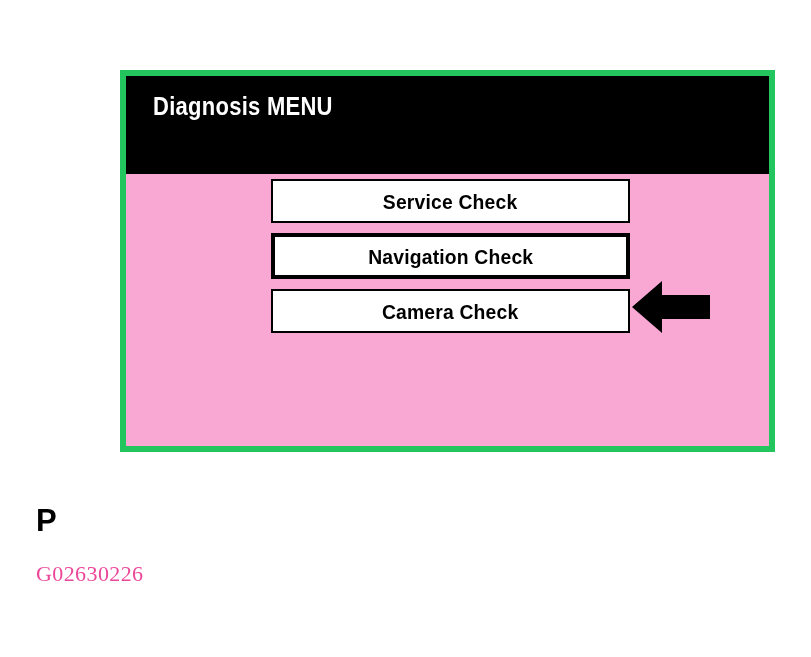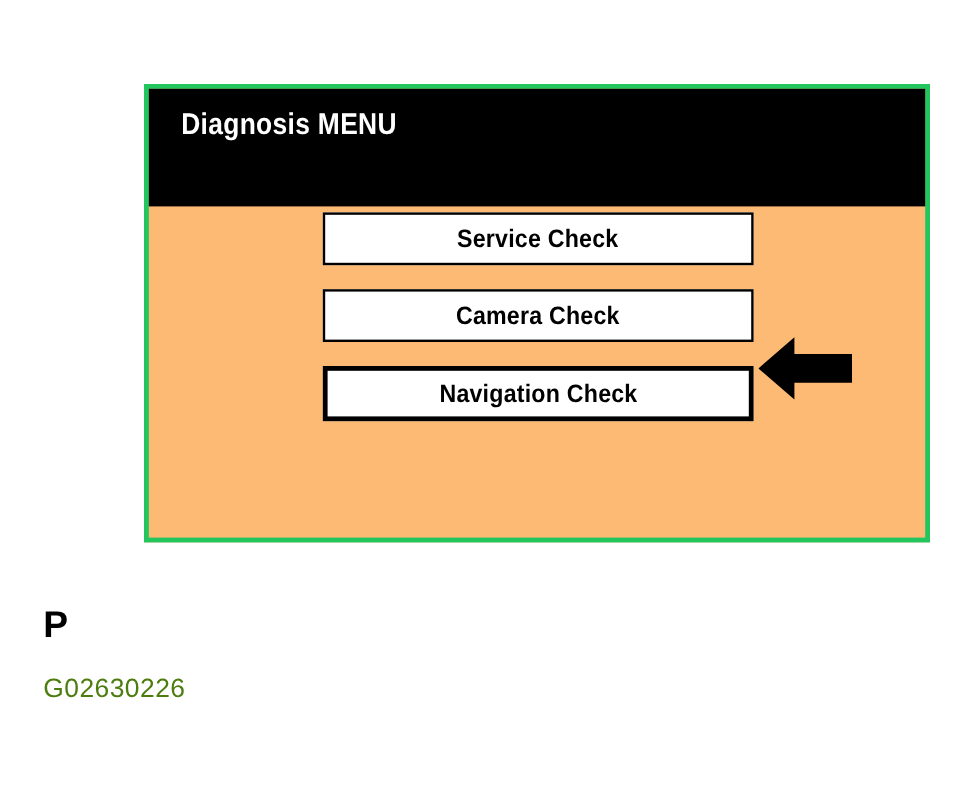--- a/index.html
+++ b/index.html
@@ -18,22 +18,22 @@
   }
 
   
   #screen-panel {
     position: absolute;
     left: 120px;
     top: 70px;
     width: 655px;
     height: 382px;
     box-sizing: border-box;
-    background: #fdba74;
-    border: 4px solid #22c55e;
+    background: #f9a8d4;
+    border: 6px solid #22c55e;
   }
 
   
   #title-bar {
     position: absolute;
     left: 0;
     top: 0;
     right: 0;
     height: 98px;
     background: #000000;
@@ -56,21 +56,21 @@
   #menu-list {
     position: absolute;
     left: 145px;
     top: 103px;
     width: 359px;
   }
   .menu-button {
     box-sizing: border-box;
     width: 359px;
     height: 44px;
-    margin-bottom: 20px;
+    margin-bottom: 10px;
     background: #ffffff;
     border: 2px solid #000000;
     display: flex;
     align-items: center;
     justify-content: center;
     cursor: pointer;
   }
   .menu-button.selected {
     border-width: 4px;
     height: 46px;
@@ -108,50 +108,50 @@
     font-size: 31px;
     font-weight: bold;
     color: #000000;
     line-height: 1;
     margin: 0;
     font-family: "Liberation Sans", "DejaVu Sans", sans-serif;
   }
   #caption-code {
     font-size: 22px;
     font-weight: normal;
-    color: #4d7c0f;
+    color: #ec4899;
     line-height: 1;
     margin: 0;
     margin-top: 27px;
     letter-spacing: 0.4px;
-    font-family: Liberation Sans, sans-serif;
+    font-family: Liberation Serif, serif;
   }
 </style>
 </head>
 <body>
 
 <div id="screen-panel">
 
   <div id="title-bar">
     <div id="title-text">Diagnosis MENU</div>
   </div>
 
   <div id="menu-list">
 
     <div class="menu-button">
       <span class="menu-button-label">Service Check</span>
     </div>
 
 
+    <div class="menu-button selected">
+      <span class="menu-button-label">Navigation Check</span>
+    </div>
+
     <div class="menu-button">
       <span class="menu-button-label">Camera Check</span>
-    </div>
-
-    <div class="menu-button selected">
-      <span class="menu-button-label">Navigation Check</span>
     </div>
 
 
   </div>
 </div>
 
 <div id="callout-arrow">
   <svg width="80" height="56" viewBox="0 0 80 56">
     <polygon points="0,28 30,2 30,16 78,16 78,40 30,40 30,54" fill="#000000"></polygon>
   </svg>

